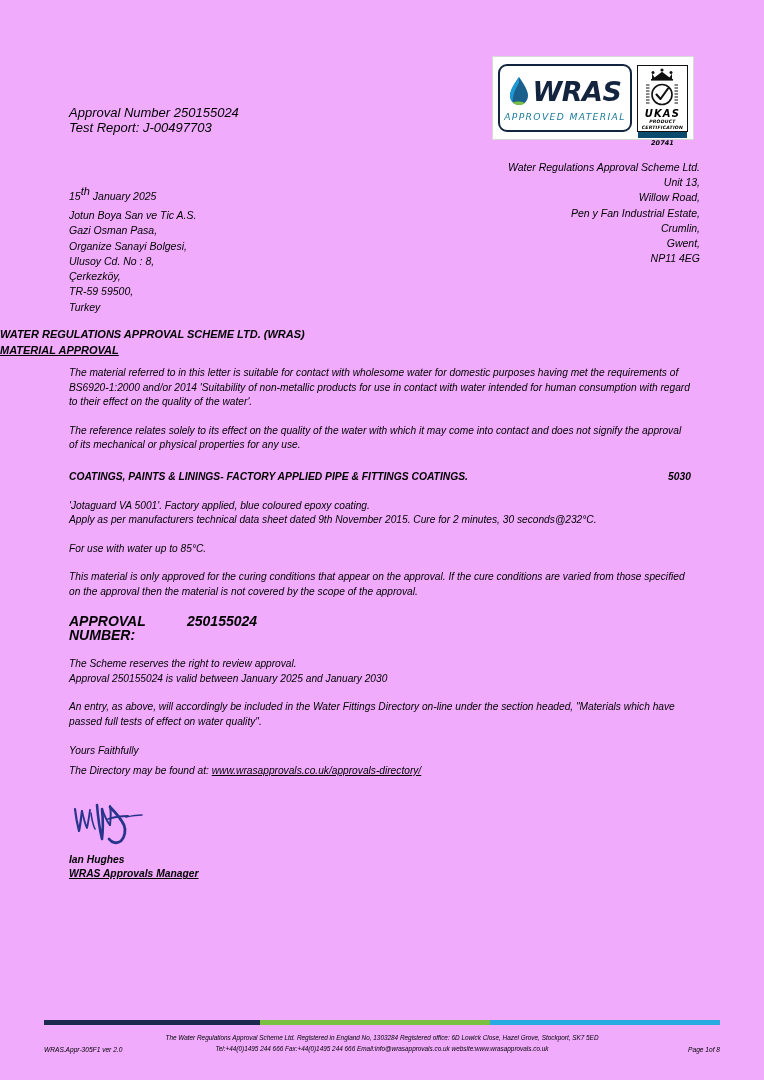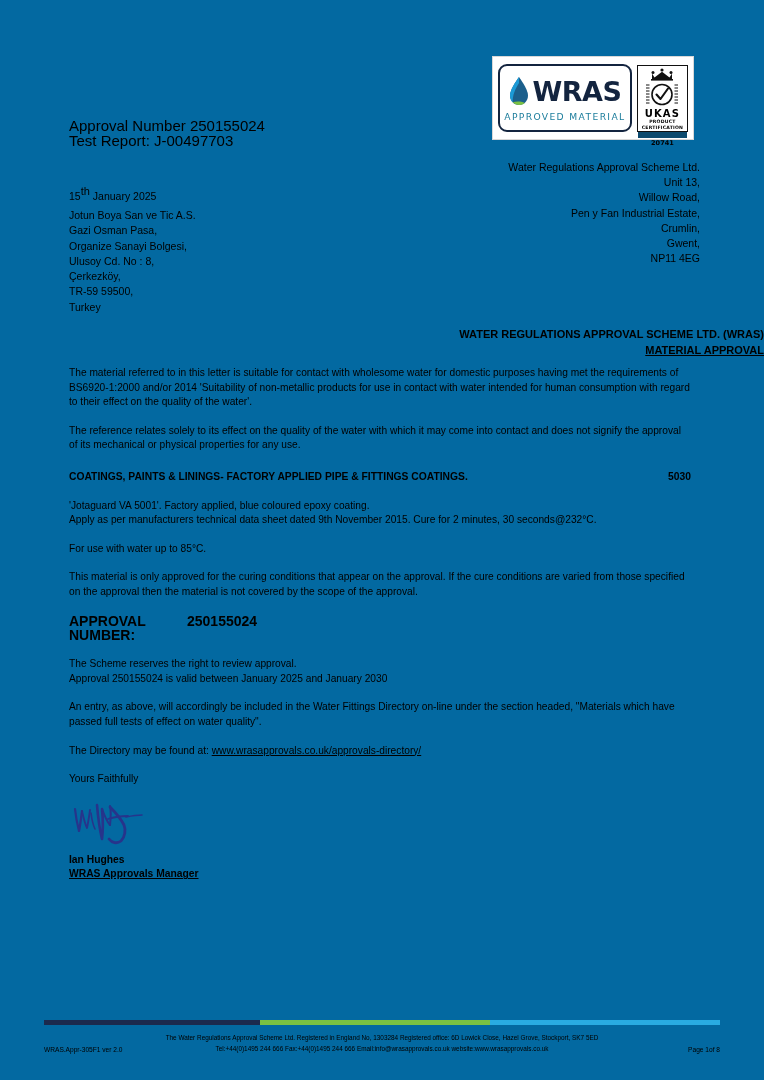--- a/index.html
+++ b/index.html
@@ -12,21 +12,22 @@
     height: 1080px;
     position: relative;
     font-family: "Liberation Sans", sans-serif;
     color: #000000;
     overflow: hidden;
   }
 
   .page {
     position: absolute;
     inset: 0;
-    background: #0369a1;
+    background: #f0abfc;
+    font-style: italic;
   }
 
   
   .logo-block {
     position: absolute;
     top: 56px;
     left: 492px;
     width: 202px;
     height: 84px;
     border: 1px solid #d8d8d8;
@@ -112,23 +113,23 @@
     width: 100%;
     text-align: center;
     margin-top: 2px;
     padding-top: 1px;
     box-sizing: border-box;
   }
 
   
   .approval-ref {
     position: absolute;
-    top: 118px;
+    top: 105px;
     left: 69px;
-    font-size: 15px;
+    font-size: 13px;
     line-height: 15px;
   }
 
   .company-address {
     position: absolute;
     top: 160px;
     right: 64px;
     text-align: right;
     font-size: 10.5px;
     line-height: 15.2px;
@@ -148,21 +149,21 @@
     left: 69px;
     font-size: 10.5px;
     line-height: 15.3px;
   }
 
   .doc-title {
     position: absolute;
     top: 327px;
     left: 0;
     width: 764px;
-    text-align: right;
+    text-align: left;
     font-size: 11px;
     font-weight: bold;
     line-height: 15.5px;
   }
   .doc-title .underlined { text-decoration: underline; }
 
   .body-area {
     position: absolute;
     top: 366px;
     left: 69px;
@@ -358,25 +359,25 @@
       </div>
     </div>
 
     <p class="para">
       <span>The Scheme reserves the right to review approval.</span><br>
       <span>Approval 250155024 is valid between January 2025 and January 2030</span>
     </p>
 
     <p class="para">An entry, as above, will accordingly be included in the Water Fittings Directory on-line under the section headed, "Materials which have passed full tests of effect on water quality".</p>
 
+    <p class="para closing">Yours Faithfully</p>
+
     <p class="para">
       <span>The Directory may be found at: </span><a class="link" href="#">www.wrasapprovals.co.uk/approvals-directory/</a>
     </p>
-
-    <p class="para closing">Yours Faithfully</p>
 
     <div class="signature-wrap">
       <svg width="140" height="54" viewBox="0 0 140 54">
         <g fill="none" stroke="#27348b" stroke-linecap="round" stroke-linejoin="round">
           <path d="M6 16 C7 26 9 34 10 38 C11 34 12 26 13 18" stroke-width="2.2"></path>
           <path d="M13 18 C15 27 17 33 18 35 C19 31 20 24 21 17" stroke-width="1.8"></path>
           <path d="M22 20 C23 28 25 34 26 36" stroke-width="1.6"></path>
           <path d="M28 12 C29 24 31 38 33 46 C34 38 34 26 33 16" stroke-width="2.6"></path>
           <path d="M33 16 C36 24 39 30 41 32" stroke-width="2"></path>
           <path d="M41 32 C42 24 42 18 41 13" stroke-width="2"></path>

